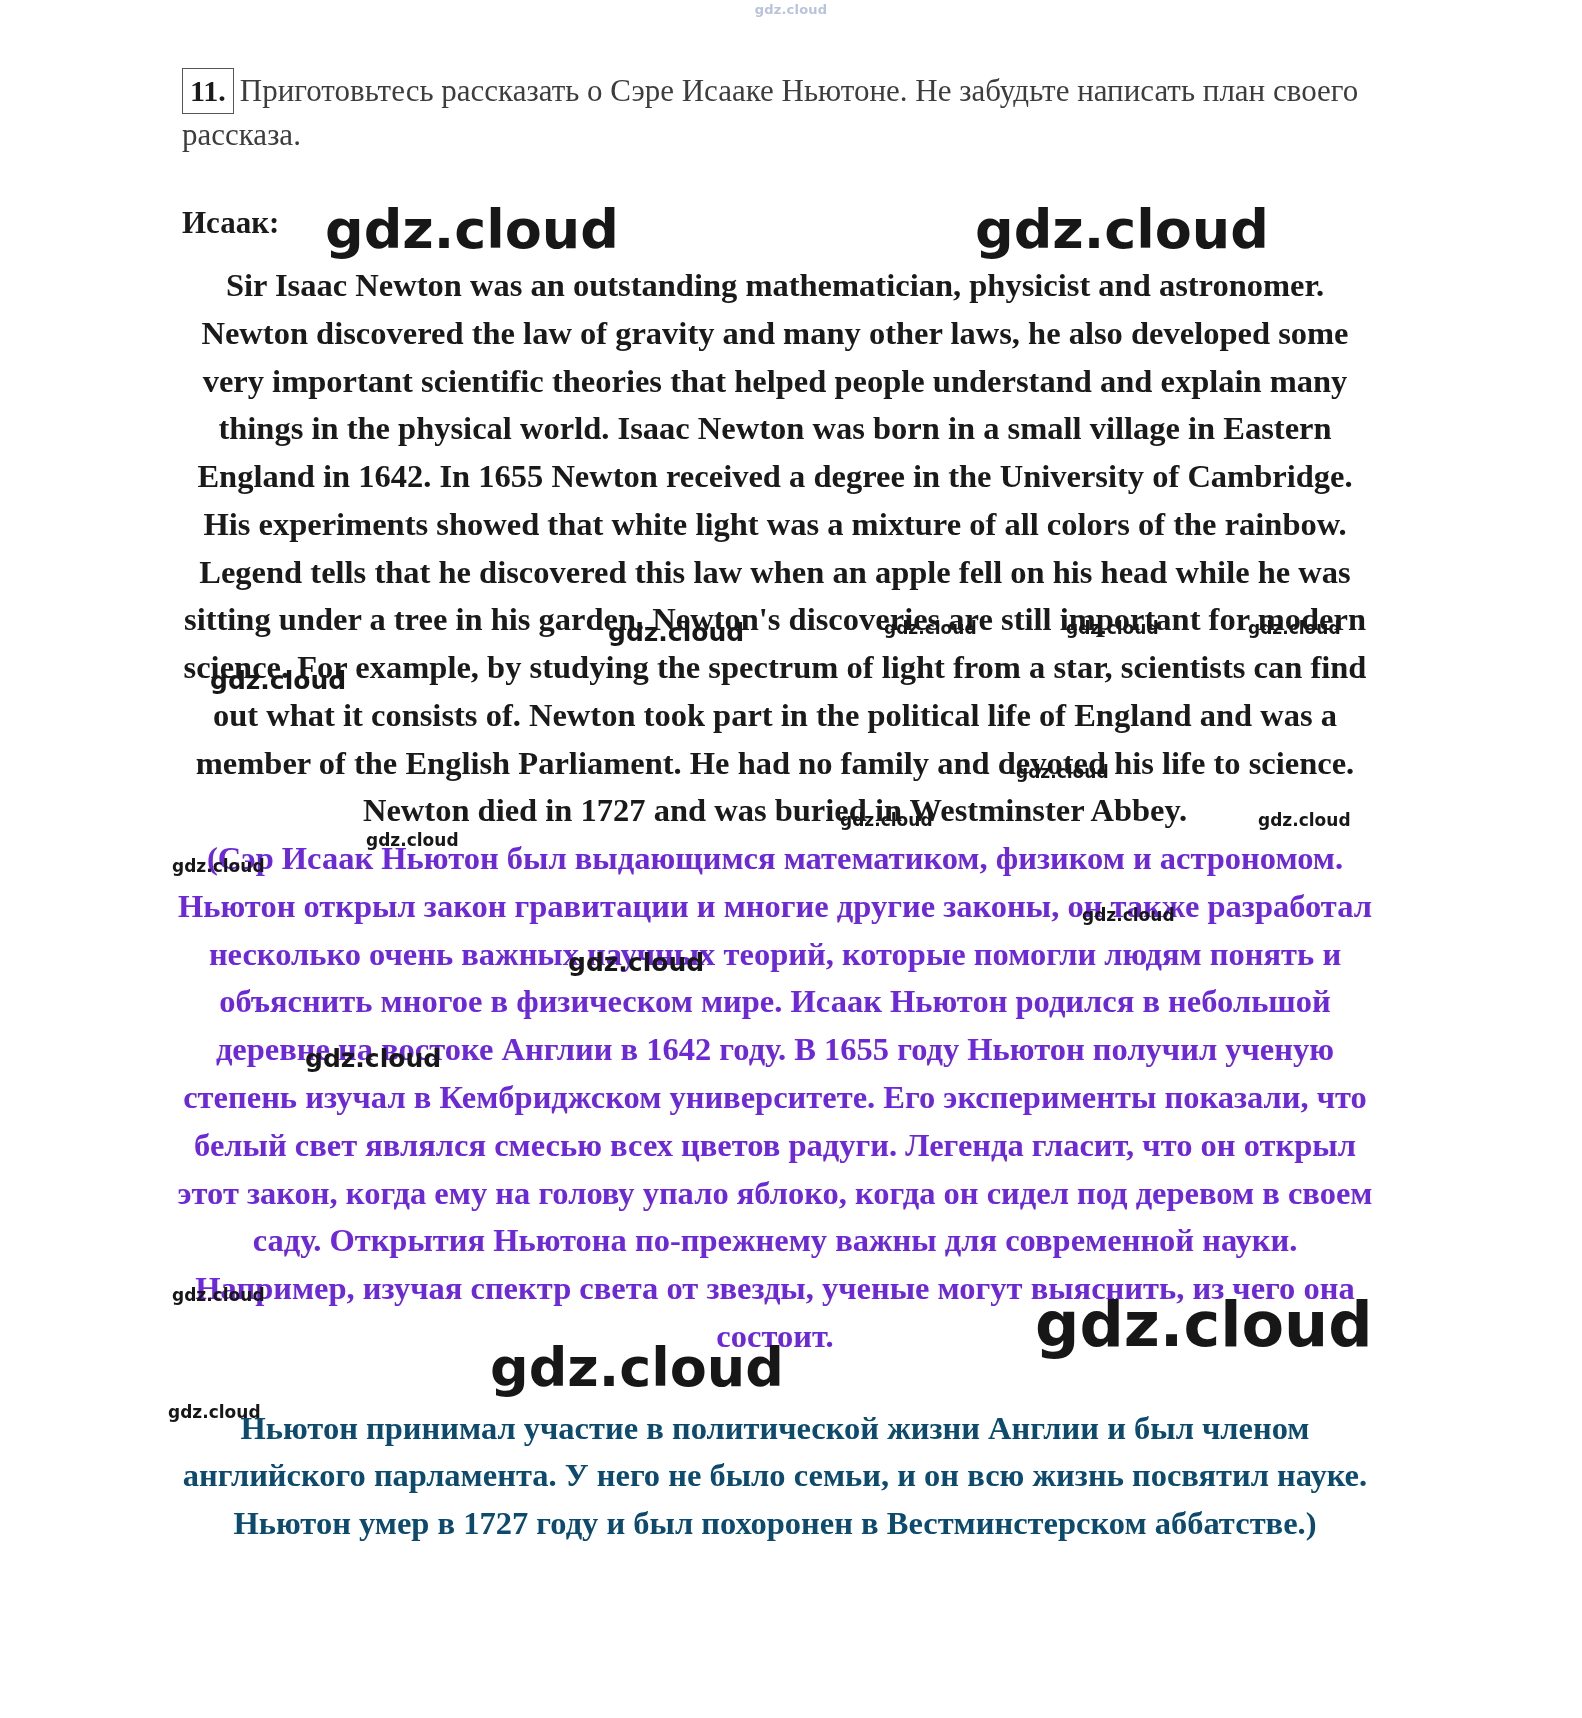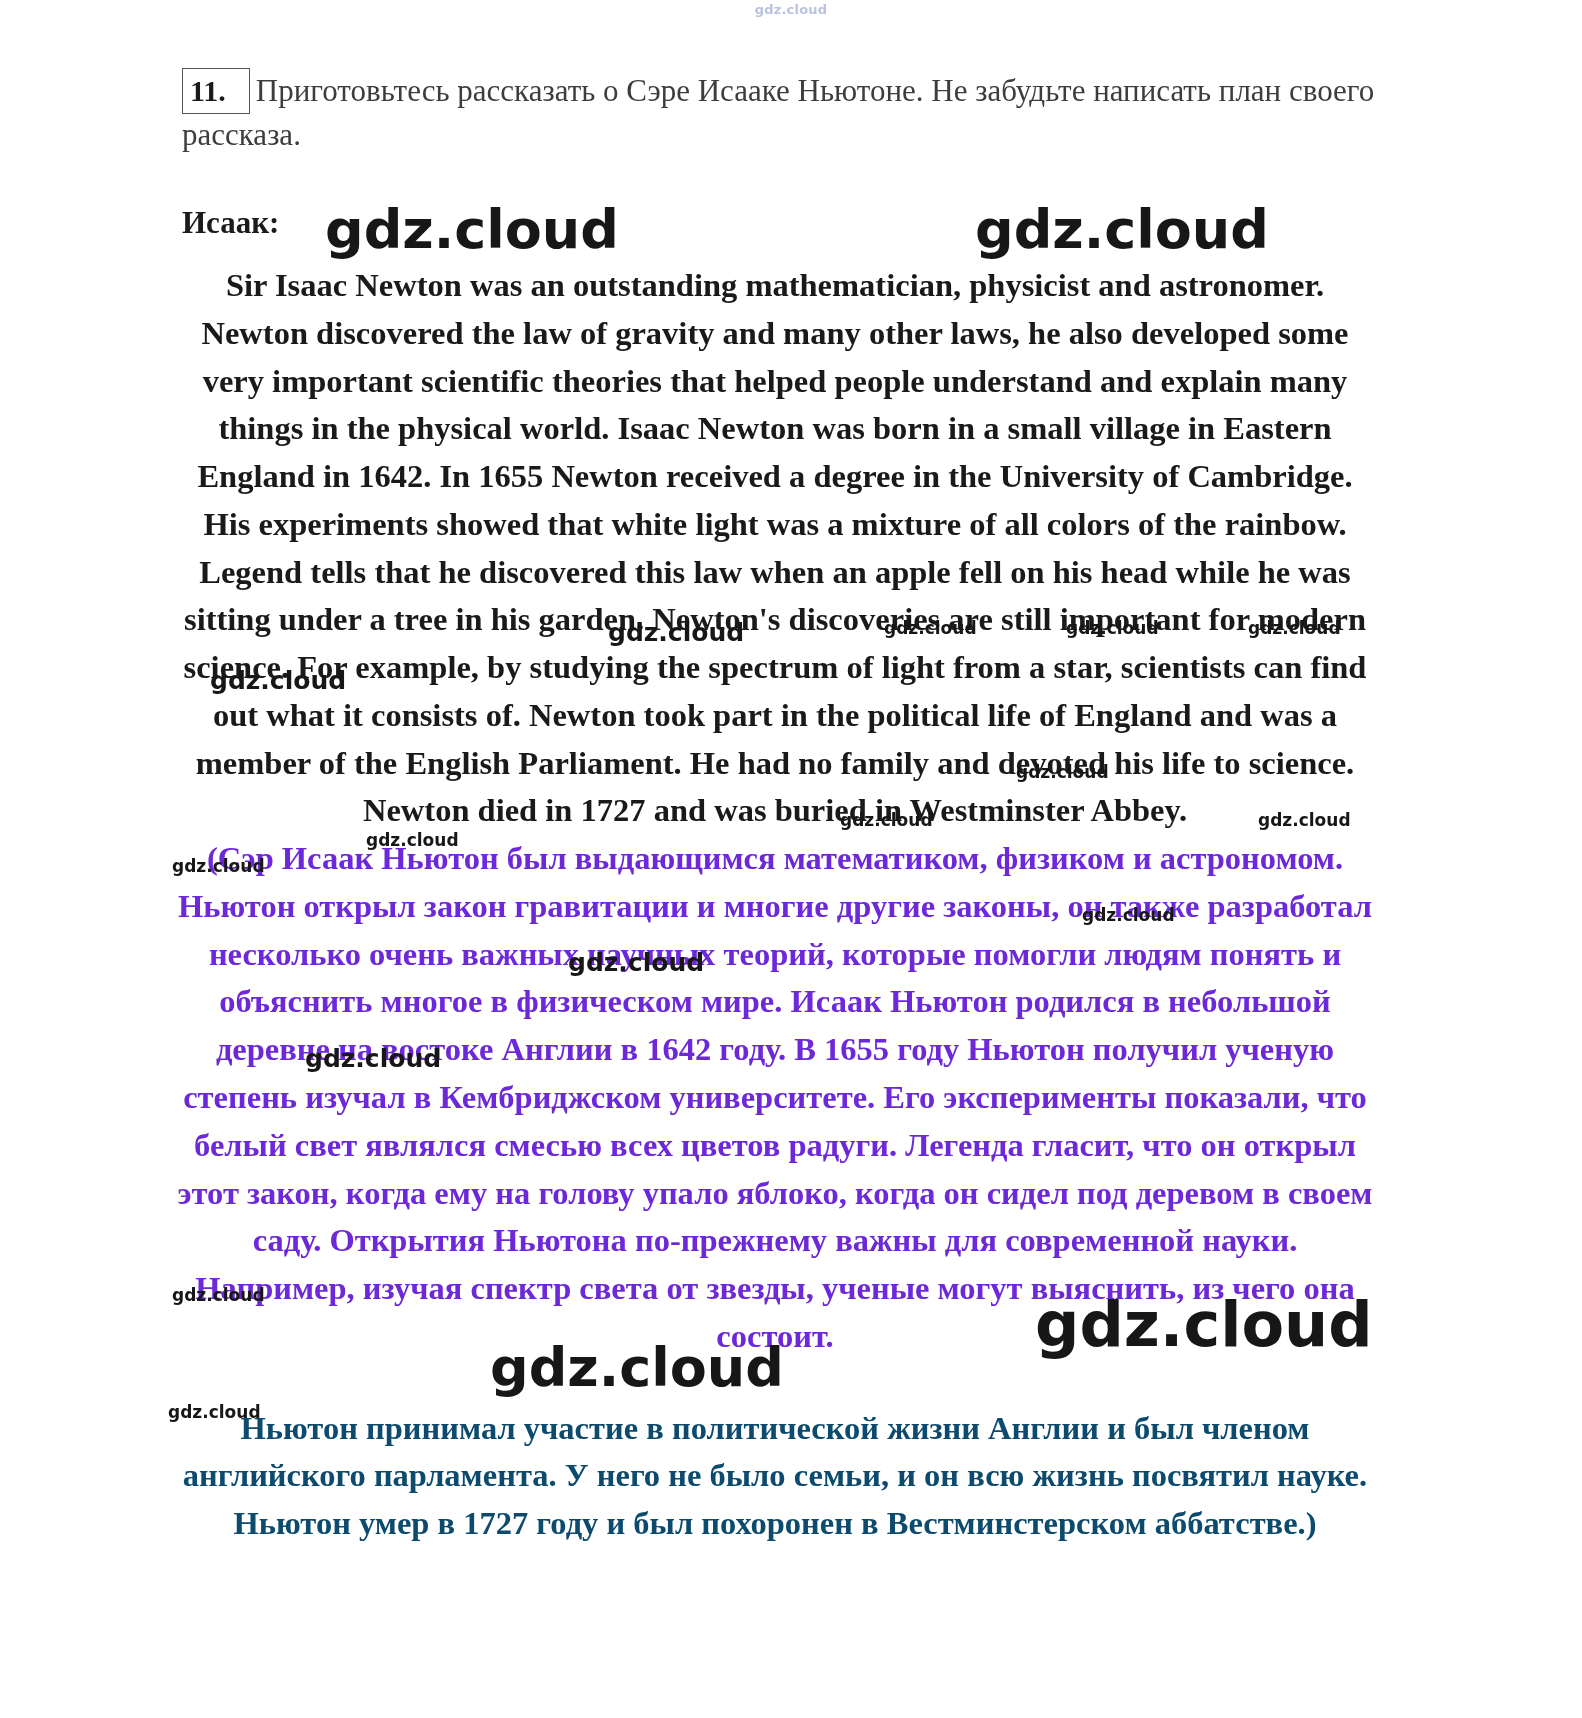--- a/index.html
+++ b/index.html
@@ -41,21 +41,21 @@
     left: 182px;
     top: 68px;
     width: 1220px;
     font-size: 31px;
     line-height: 1.38;
     color: #3a3a3a;
   }
   .task-num {
     display: inline-block;
     border: 1.5px solid #555;
-    padding: 1px 23px 2px 7px;
+    padding: 1px 7px 2px 7px;
     font-weight: bold;
     font-size: 30px;
     color: #1a1a1a;
     margin-right: 6px;
     vertical-align: baseline;
   }
   .task-text {
     color: #3d3d3d;
   }
 

